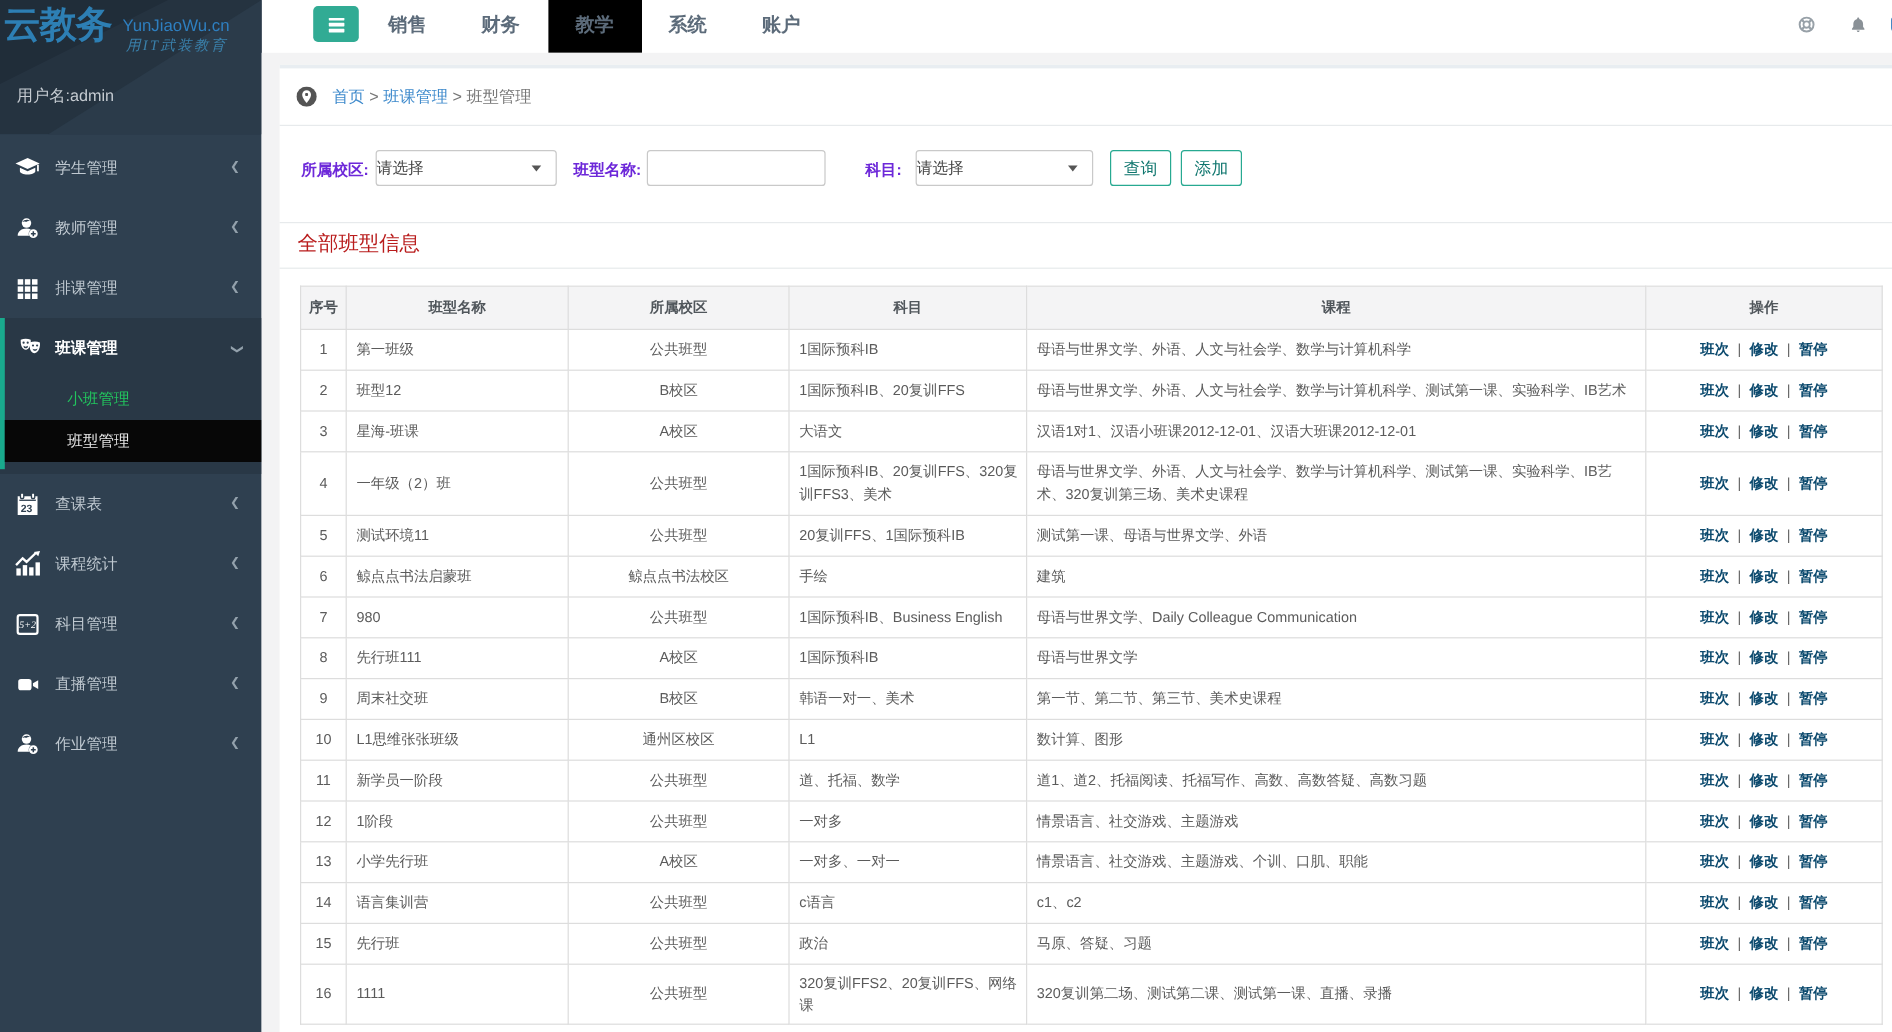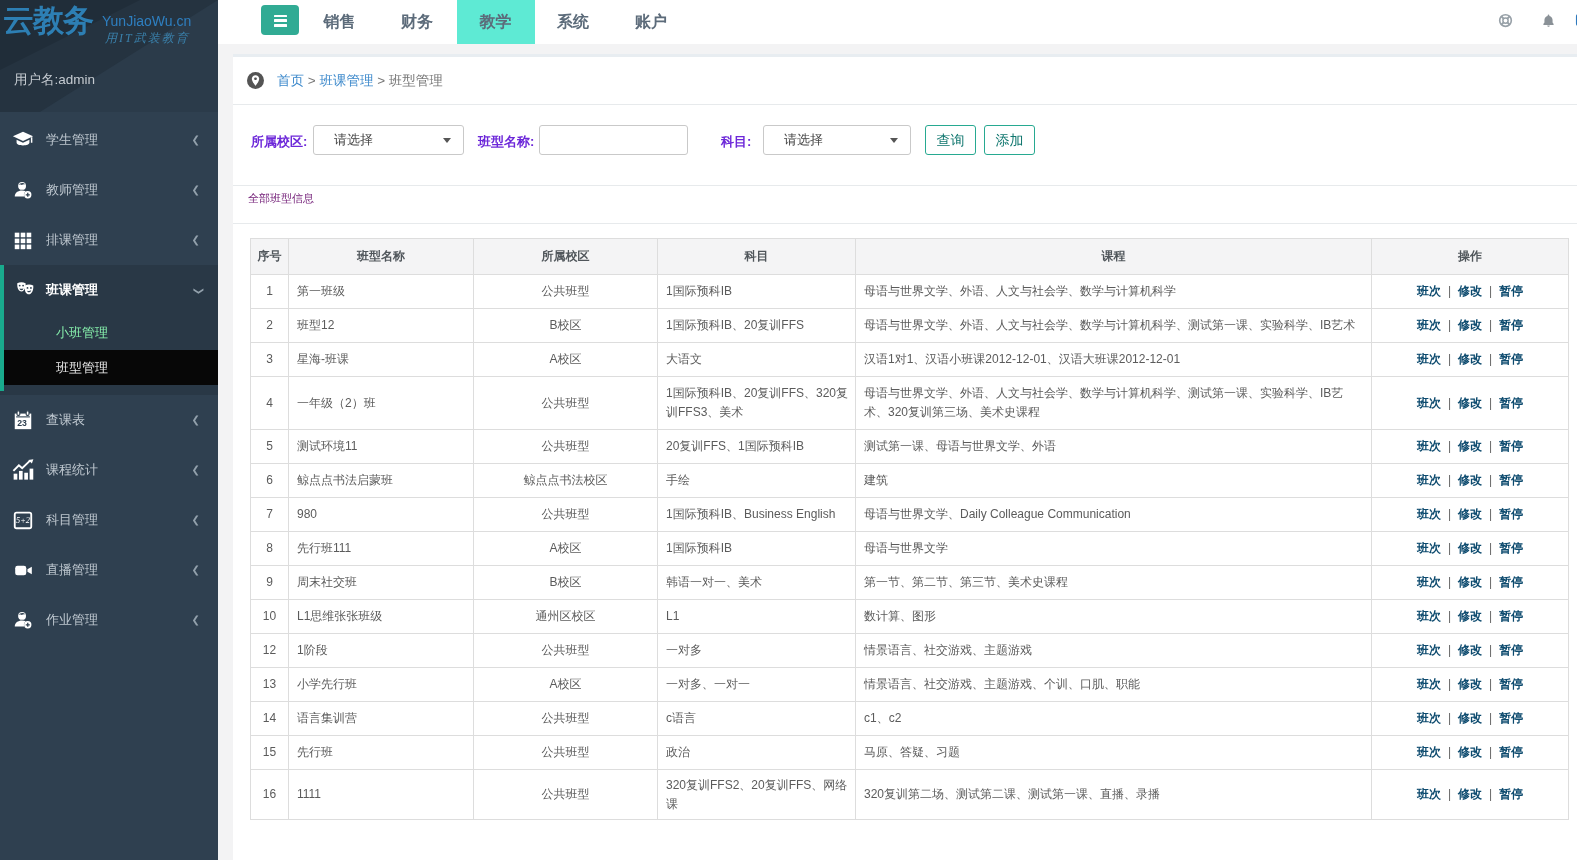--- a/index.html
+++ b/index.html
@@ -14,44 +14,44 @@
 #logo-en{position:absolute;left:102px;top:13px;font-size:14px;color:#2e7fc0;}
 #logo-red{position:absolute;left:105px;top:30px;font-size:12px;color:#3a80ab;font-family:"Liberation Serif",serif;font-style:italic;letter-spacing:2px;}
 #uname{position:absolute;left:14px;top:71px;font-size:13.5px;color:#c5cbd1;text-align:right;}
 #menu{position:absolute;left:0;top:115px;width:218px;}
 .mi{position:relative;height:50px;width:218px;padding-left:17px;}
 .mi .txt{position:absolute;left:46px;top:0;line-height:50px;font-size:13px;color:#bfc8d0;}
 .mi .ic{position:absolute;left:12px;top:14px;width:22px;height:22px;}
 .mi .ar{position:absolute;right:18px;top:0;line-height:50px;font-size:10px;color:#93a1ac;}
 #grp{position:relative;width:218px;height:130px;background:#293846;}
 #grp .bar{position:absolute;left:0;top:0;width:4px;height:126px;background:#19aa8d;}
-.smi{position:relative;height:35px;width:218px;line-height:35px;font-size:13px;color:#86efac;padding-left:56px;}
+.smi{position:relative;height:35px;width:218px;line-height:35px;font-size:13px;color:#22c55e;padding-left:56px;}
 .smi.sel{background:#070707;color:#e8e8e8;margin-left:4px;width:214px;padding-left:52px;}
 .mi.open .txt{color:#fff;font-weight:bold;}
 
 
 #navbar{position:absolute;left:218px;top:0;width:1279px;height:44px;background:#fff;margin-left:28px;}
 #hmb{position:absolute;left:15px;top:4.5px;width:38px;height:30px;background:#31ab94;border-radius:4px;}
 #hmb div{position:absolute;left:12.5px;width:13px;height:2.8px;background:#fff;border-radius:0.5px;}
 .tab{position:absolute;top:0;height:44px;line-height:44px;text-align:center;font-size:16px;font-weight:bold;color:#5c6b7a;width:78px;}
-.tab.act{background:#5eead4;}
+.tab.act{background:#000000;}
 .nico{position:absolute;top:12.5px;width:15px;height:15px;}
 
 
 #cbg{position:absolute;left:218px;top:44px;width:1359px;height:816px;background:#f3f3f4;}
 #panel{position:absolute;left:233px;top:54px;width:1344px;height:806px;background:#fff;border-top:3px solid #e8edf1;}
 .hr{position:absolute;left:233px;width:1344px;height:1px;background:#e7eaec;}
 #bc{position:absolute;left:277px;top:72px;font-size:13.5px;color:#777;}
 #bc a{color:#3e8acc;text-decoration:none;}
 #pin{position:absolute;left:247px;top:72px;width:17px;height:17px;}
 .flabel{position:absolute;top:133px;font-size:13px;font-weight:bold;color:#6d28d9;}
-.fsel{position:absolute;top:125px;height:30px;background:#fff;border:1px solid #c9c9c9;border-radius:3px;font-size:13px;color:#444;line-height:28px;padding-left:20px;}
+.fsel{position:absolute;top:125px;height:30px;background:#fff;border:1px solid #c9c9c9;border-radius:3px;font-size:13px;color:#444;line-height:28px;padding-left:0;}
 .fsel .caret{position:absolute;right:12px;top:12px;width:0;height:0;border-left:4.5px solid transparent;border-right:4.5px solid transparent;border-top:5px solid #555;}
 .fbtn{position:absolute;top:125px;height:30px;background:#fff;border:1px solid #27a991;border-radius:3px;color:#0f766e;font-size:14px;text-align:center;line-height:28px;}
-#title{position:absolute;left:248px;top:191px;font-size:11px;color:#701a75;}
+#title{position:absolute;left:248px;top:191px;font-size:17px;color:#b91c1c;}
 
 
 #tbl{position:absolute;left:250px;top:238px;border-collapse:collapse;table-layout:fixed;width:1318px;}
 #tbl th{background:#f4f4f5;font-size:12px;font-weight:bold;color:#50565b;border:1px solid #dddddd;text-align:center;}
 #tbl td{font-size:12px;color:#5b5b5b;border:1px solid #dddddd;white-space:nowrap;overflow:hidden;vertical-align:middle;line-height:19px;}
 #tbl td.c{text-align:center;}
 #tbl td.l{padding-left:8px;}
 #tbl a{color:#0c4a6e;text-decoration:none;font-weight:bold;}
 #tbl .sep{color:#666;padding:0 7px;font-size:12px;}
 </style>
@@ -331,20 +331,28 @@
         </tr>
 <tr style="height:34px">
           <td class="c">10</td>
           <td class="l">L1思维张张班级</td>
           <td class="c">通州区校区</td>
           <td class="l">L1</td>
           <td class="l">数计算、图形</td>
           <td class="c"><a>班次</a><span class="sep">|</span><a>修改</a><span class="sep">|</span><a>暂停</a></td>
         </tr>
 <tr style="height:34px">
+          <td class="c">11</td>
+          <td class="l">新学员一阶段</td>
+          <td class="c">公共班型</td>
+          <td class="l">道、托福、数学</td>
+          <td class="l">道1、道2、托福阅读、托福写作、高数、高数答疑、高数习题</td>
+          <td class="c"><a>班次</a><span class="sep">|</span><a>修改</a><span class="sep">|</span><a>暂停</a></td>
+        </tr>
+<tr style="height:34px">
           <td class="c">12</td>
           <td class="l">1阶段</td>
           <td class="c">公共班型</td>
           <td class="l">一对多</td>
           <td class="l">情景语言、社交游戏、主题游戏</td>
           <td class="c"><a>班次</a><span class="sep">|</span><a>修改</a><span class="sep">|</span><a>暂停</a></td>
         </tr>
 <tr style="height:34px">
           <td class="c">13</td>
           <td class="l">小学先行班</td>

